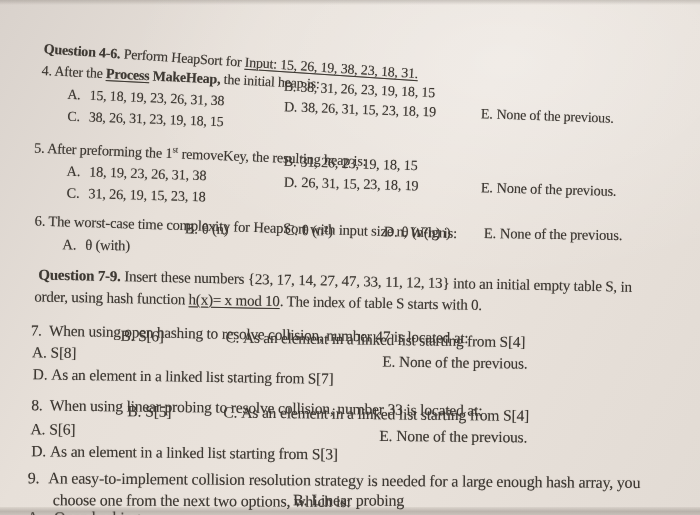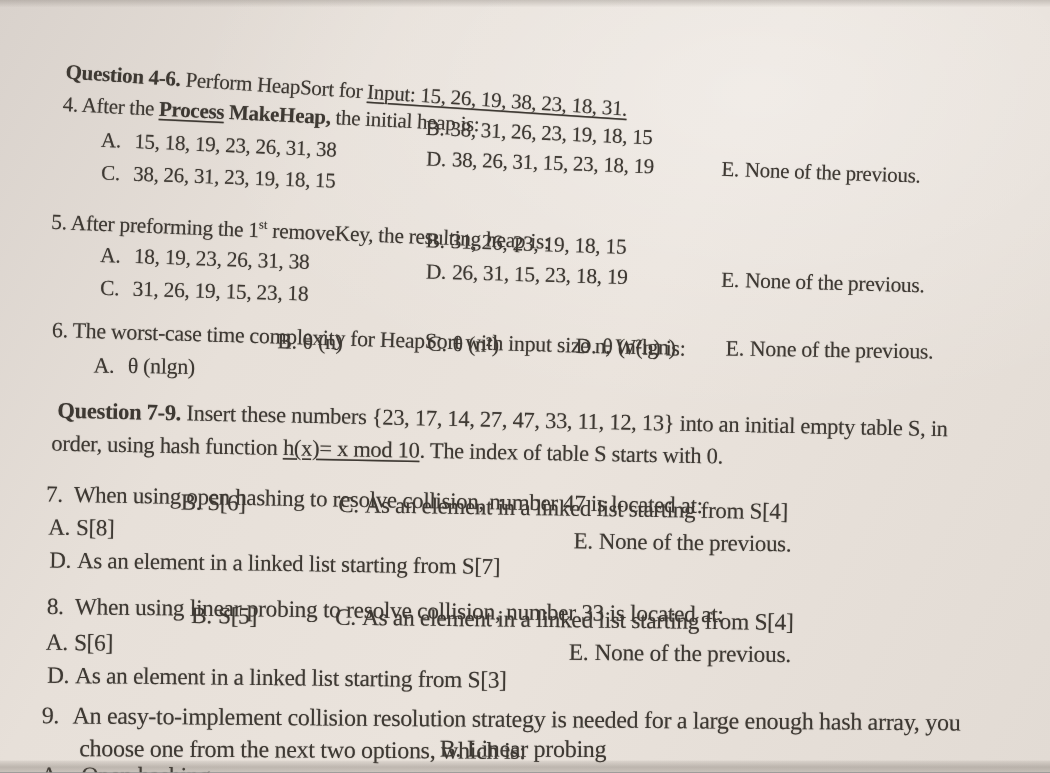--- a/index.html
+++ b/index.html
@@ -64,21 +64,21 @@
     <div class="line" style="left:46px; top:167px; font-size:14.3px; transform:rotate(1.6deg);">
       <span>C.</span><span class="g9">31, 26, 19, 15, 23, 18</span>
       <span class="col" style="left:237px;"><span>D.</span><span class="g4">26, 31, 15, 23, 18, 19</span></span>
       <span class="col" style="left:434px;"><span>E.</span><span class="g4">None of the previous.</span></span>
     </div>
 
     <div class="line" style="left:14px; top:194px; font-size:14.6px; transform:rotate(1.7deg);">
       <span>6.</span><span> The worst-case time complexity for HeapSort with input size n, W(n) is:</span>
     </div>
     <div class="line" style="left:42px; top:218px; font-size:14.6px; transform:rotate(0.9deg);">
-      <span>A.</span><span class="g9">θ (nlgn)</span>
+      <span>A.</span><span class="g9">θ (with)</span>
       <span class="col" style="left:142px;"><span>B.</span><span class="g4">θ (n)</span></span>
       <span class="col" style="left:242px;"><span>C.</span><span class="g4">θ (n²)</span></span>
       <span class="col" style="left:341px;"><span>D.</span><span class="g4">θ (n²lgn)</span></span>
       <span class="col" style="left:441px;"><span>E.</span><span class="g4">None of the previous.</span></span>
     </div>
 
     <div class="line" style="left:17px; top:247px; font-size:15px; transform:rotate(1.2deg);">
       <span class="b">Question 7-9.</span><span> Insert these numbers {23, 17, 14, 27, 47, 33, 11, 12, 13} into an initial empty table S, in</span>
     </div>
     <div class="line" style="left:13px; top:269px; font-size:15px; transform:rotate(1.1deg);">

